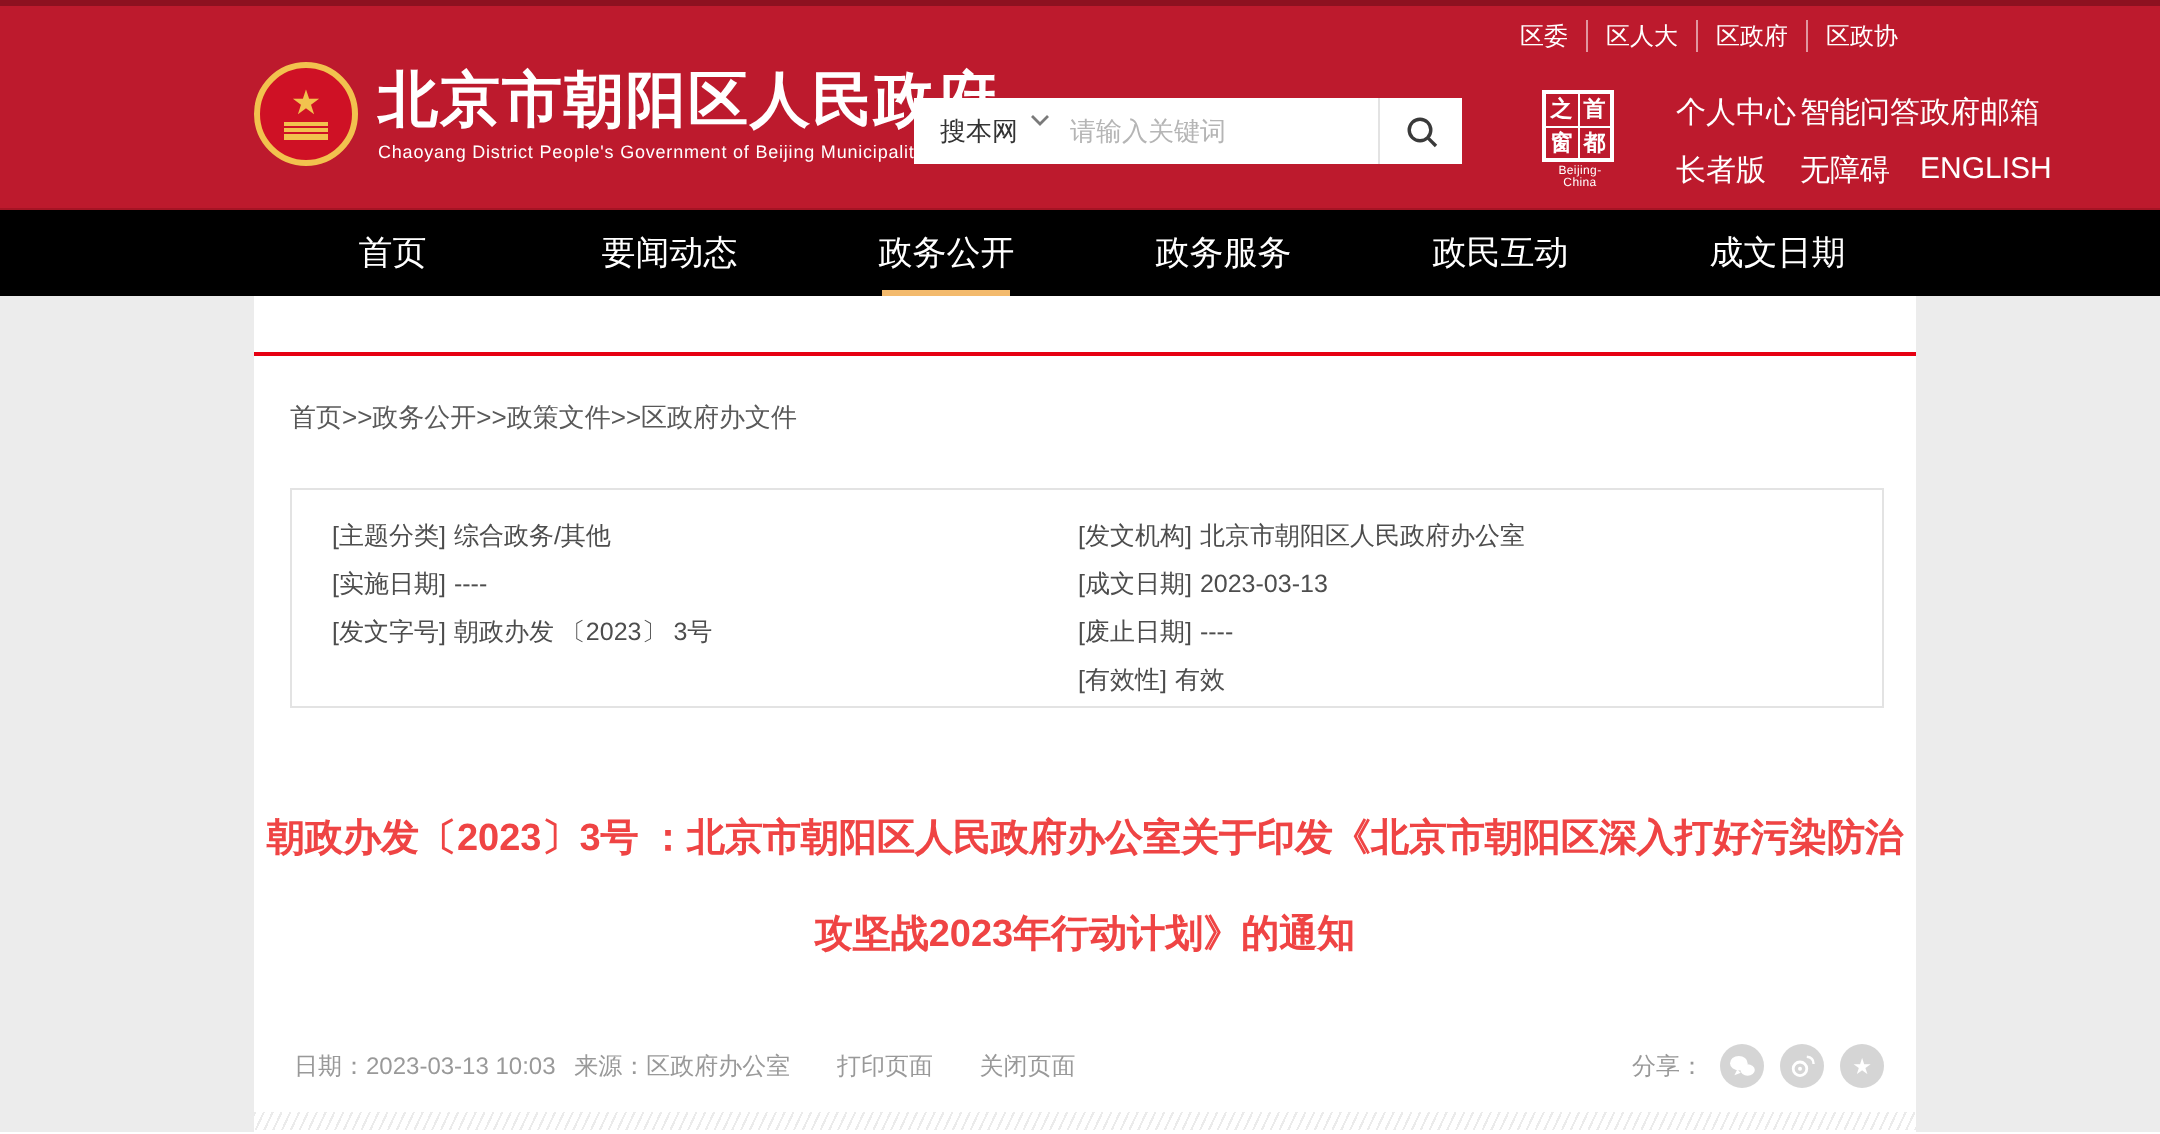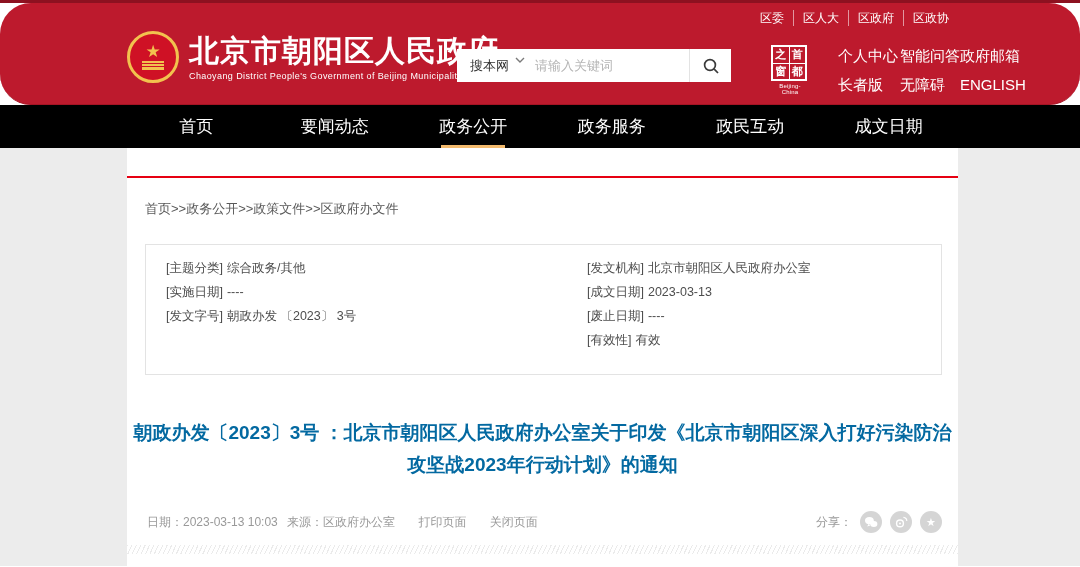--- a/index.html
+++ b/index.html
@@ -1,21 +1,21 @@
 <!DOCTYPE html>
 <html><head>
 <meta charset="utf-8">
 <style>
   * { margin:0; padding:0; box-sizing:border-box; }
   html,body { width:1080px; height:567px; overflow:hidden; background:#fff;
     font-family:"Liberation Sans","DejaVu Sans",sans-serif; }
 
   
   .topstrip { height:3px; background:#8d1120; }
-  .masthead { position:relative; height:102px; background:#bd1a2d; border-bottom:1px solid #a51424;border-radius:31px; }
+  .masthead { position:relative; height:102px; background:#bd1a2d; border-bottom:1px solid #a51424; }
   .top-links { position:absolute; top:7px; right:122px; display:flex; }
   .top-links a { color:#fff; font-size:12px; text-decoration:none; padding:0 9px; line-height:16px; }
   .top-links a + a { border-left:1px solid rgba(255,255,255,.55); }
 
   .brand { position:absolute; left:127px; top:28px; display:flex; align-items:center; cursor:pointer; }
   .emblem { width:52px; height:52px; border-radius:50%; background:#cf1125;
     border:3px solid #f2c24e; display:flex; flex-direction:column; align-items:center; justify-content:center; }
   .emblem .star { color:#f2c24e; font-size:17px; line-height:16px; }
   .emblem .gate { width:22px; height:9px; margin-top:1px;
     background:linear-gradient(#f2c24e 0 2px, transparent 2px 3px, #f2c24e 3px 5px, transparent 5px 6px, #f2c24e 6px 9px); }
@@ -53,28 +53,28 @@
     width:64px; height:3px; background:#f3ba6d; }
 
   
   .page-area { height:418px; background:#ececec; }
   .content { width:831px; margin-left:127px; height:100%; background:#fff; }
   .band { height:28px; }
   .red-rule { height:2px; background:#e60012; }
 
   .breadcrumb { margin:22px 0 0 18px; font-size:13px; color:#595959; height:16px; cursor:pointer; }
 
-  .meta-box { margin:28px 16px 0 18px; border:1px solid #e3e3e3; padding:11px 0 22px 20px;
-    display:grid; grid-template-columns:373px auto;gap:48px; }
+  .meta-box { margin:28px 16px 0 18px; border:1px solid #e3e3e3; padding:11px 0 1px 20px;
+    display:grid; grid-template-columns:373px auto; }
   .meta-col { display:flex; flex-direction:column; }
   .meta-row { font-size:12.5px; color:#4d4d4d; line-height:24px; white-space:nowrap; }
   .meta-row .lbl { margin-right:4px; }
 
   .doc-title { margin:42px auto 0; width:100%; padding:0 4px; text-align:center;
-    font-size:19px; font-weight:bold; color:#0369a1; line-height:32px; }
+    font-size:19px; font-weight:bold; color:#ef4444; line-height:48px; }
 
   .info-row { margin:30px 16px 0 20px; display:flex; justify-content:space-between;
     align-items:center; font-size:12px; color:#999; }
   .info-left span { margin-right:6px; }
   .info-left .lnk { margin-left:14px; cursor:pointer; }
   .info-right { display:flex; align-items:center; gap:8px; }
   .share-circle { width:22px; height:22px; border-radius:50%; background:#d5d5d5; border:none;
     display:flex; align-items:center; justify-content:center; cursor:pointer; color:#fff; font-size:11px; padding:0; }
 
   .hatch { margin:12px 0 0 0; height:9px;

